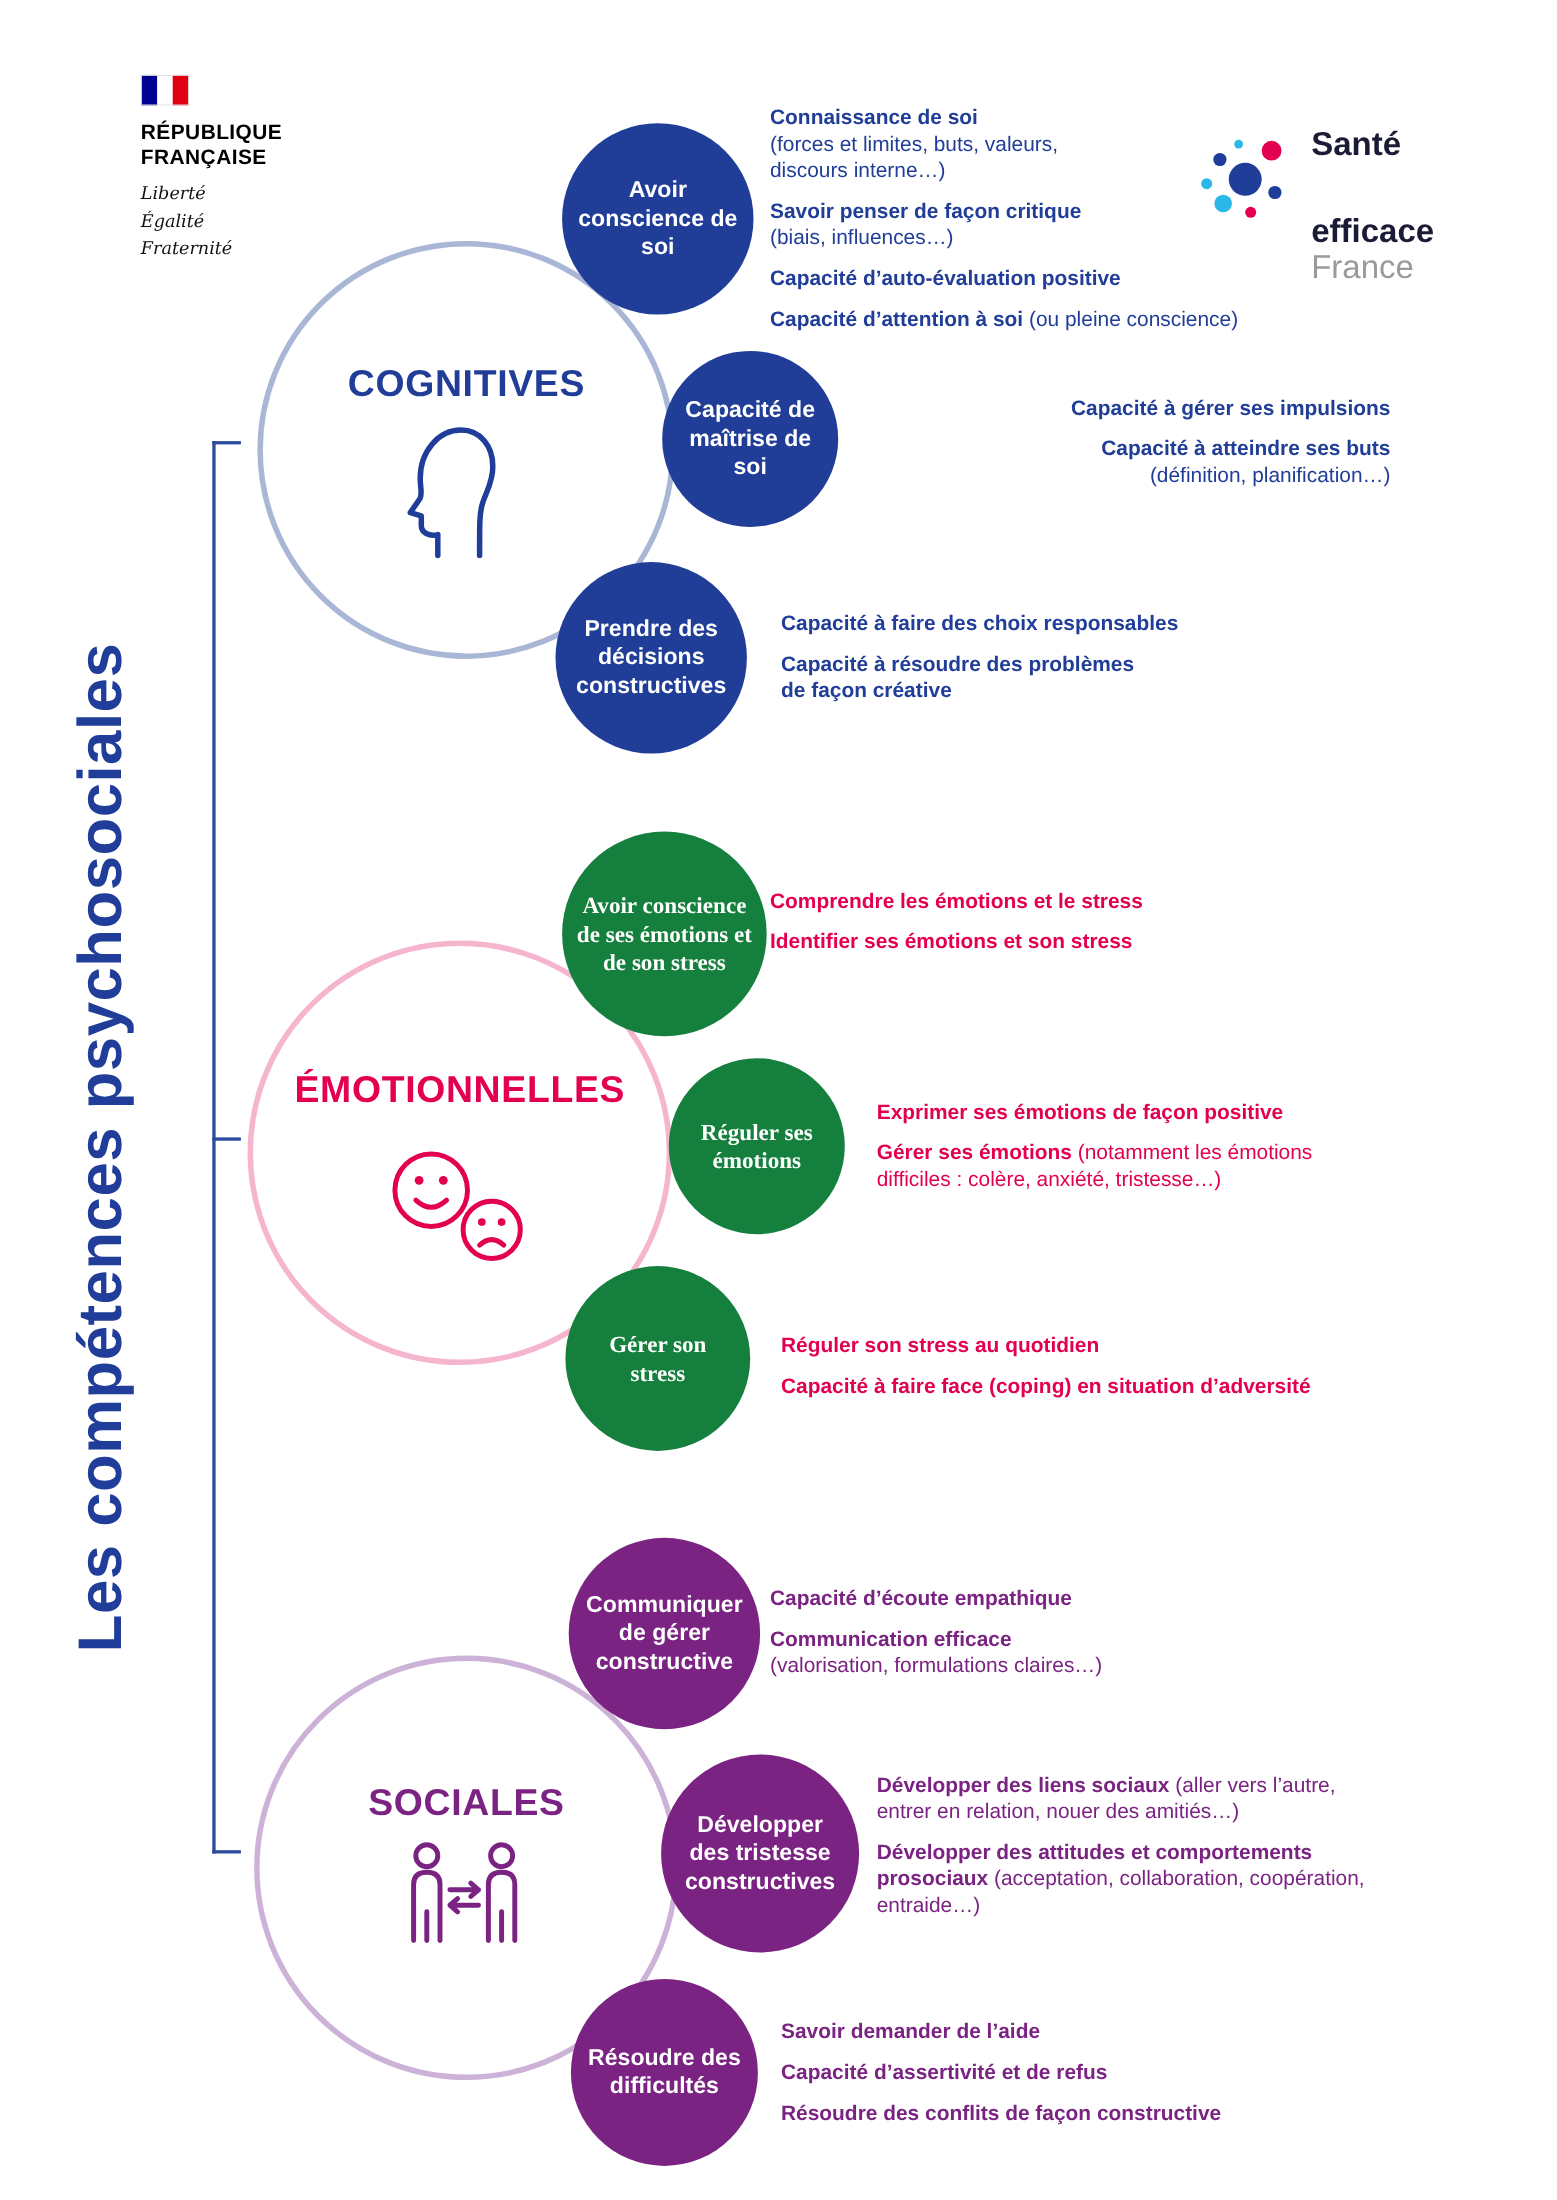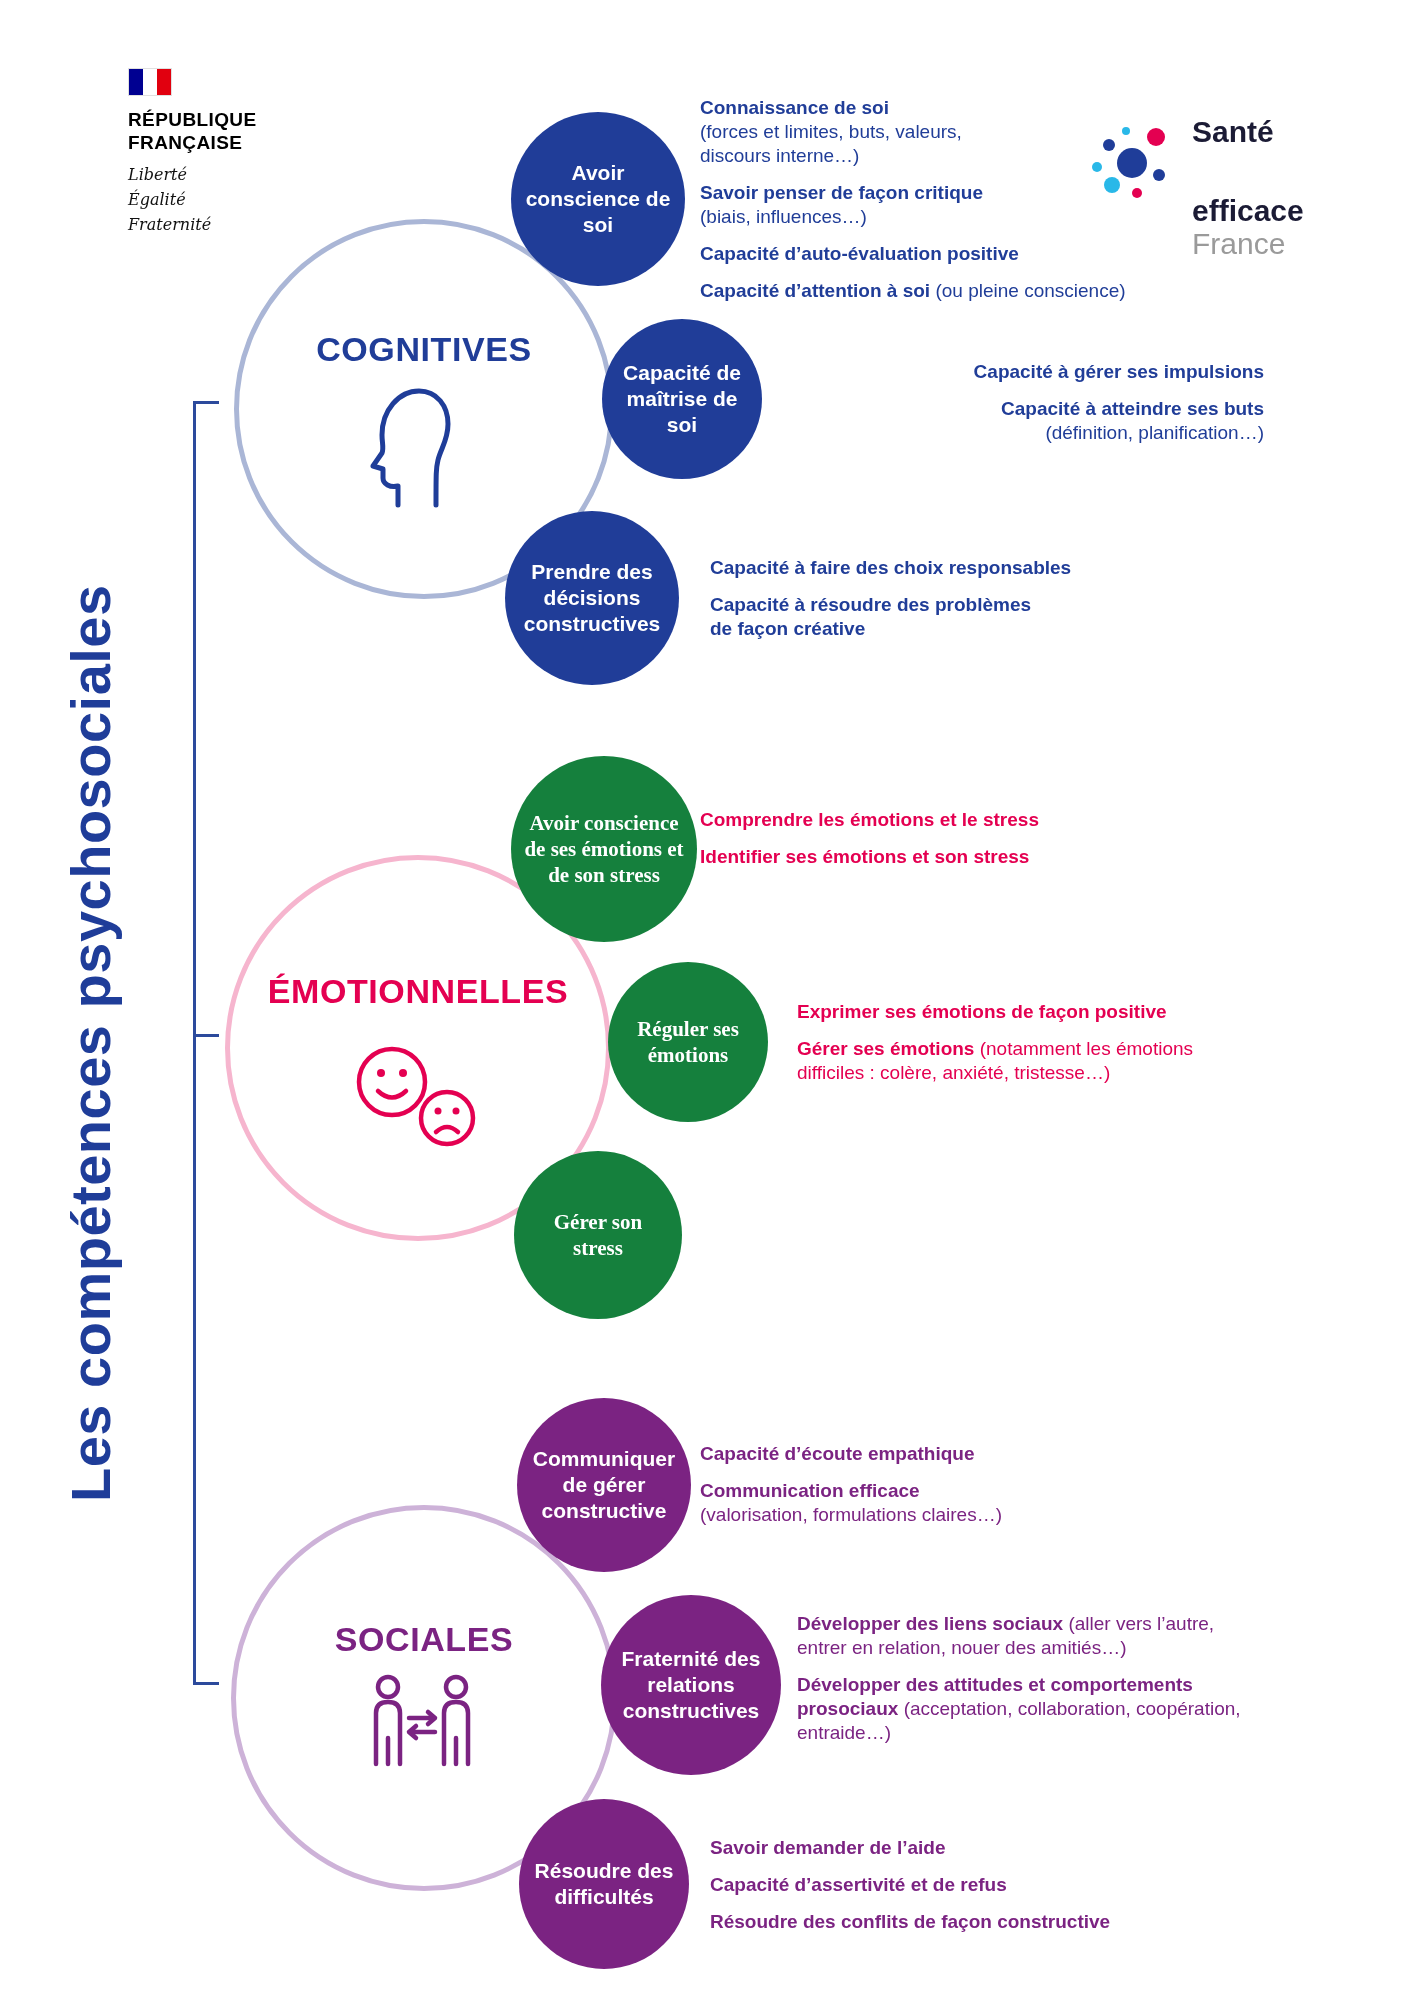--- a/index.html
+++ b/index.html
@@ -179,33 +179,43 @@
     <p class="item">
       <span class="b">Exprimer ses émotions de façon positive</span>
       <span class="n"></span>
     </p>
     <p class="item">
       <span class="b">Gérer ses émotions</span>
       <span class="n">(notamment les émotions difficiles : colère, anxiété, tristesse…)</span>
     </p>
   </div>
 
+  <div class="abs col-emo" style="left:710px; top:1212px; width:560px;">
+    <p class="item">
+      <span class="b">Réguler son stress au quotidien</span>
+      <span class="n"></span>
+    </p>
+    <p class="item">
+      <span class="b">Capacité à faire face (coping) en situation d’adversité</span>
+      <span class="n"></span>
+    </p>
+  </div>
 
   <div class="abs ring" style="left:231px; top:1505px; width:386px; height:386px; border-color:#cdb2d8;"></div>
   <div class="abs circle-label col-soc" style="left:231px; top:1620px; width:386px;">SOCIALES</div>
   <svg class="abs" style="left:362px; top:1670px;" width="120" height="118" viewBox="0 0 120 118">
     <circle cx="26" cy="17" r="10" fill="none" stroke="#7b2382" stroke-width="4.5"></circle>
     <path d="M14 94 L14 43 Q14 32 26 32 Q38 32 38 43 L38 94 M26 68 L26 94" fill="none" stroke="#7b2382" stroke-width="4.5" stroke-linecap="round" stroke-linejoin="round"></path>
     <circle cx="94" cy="17" r="10" fill="none" stroke="#7b2382" stroke-width="4.5"></circle>
     <path d="M82 94 L82 43 Q82 32 94 32 Q106 32 106 43 L106 94 M94 68 L94 94" fill="none" stroke="#7b2382" stroke-width="4.5" stroke-linecap="round" stroke-linejoin="round"></path>
     <path d="M47 48 L73 48 M66 42 L73 48 L66 54 M73 62 L47 62 M54 56 L47 62 L54 68" fill="none" stroke="#7b2382" stroke-width="4.5" stroke-linecap="round" stroke-linejoin="round"></path>
   </svg>
 
   <div class="abs bubble bubble-soc" style="left:517px; top:1398px; width:174px; height:174px;">Communiquer de gérer constructive</div>
-  <div class="abs bubble bubble-soc" style="left:601px; top:1595px; width:180px; height:180px;">Fraternité des relations constructives</div>
+  <div class="abs bubble bubble-soc" style="left:601px; top:1595px; width:180px; height:180px;">Développer des tristesse constructives</div>
   <div class="abs bubble bubble-soc" style="left:519px; top:1799px; width:170px; height:170px;">Résoudre des difficultés</div>
 
   <div class="abs col-soc" style="left:700px; top:1442px; width:430px;">
     <p class="item">
       <span class="b">Capacité d’écoute empathique</span>
       <span class="n"></span>
     </p>
     <p class="item">
       <span class="b">Communication efficace</span>
       <span class="n" data-block="1">(valorisation, formulations claires…)</span>

